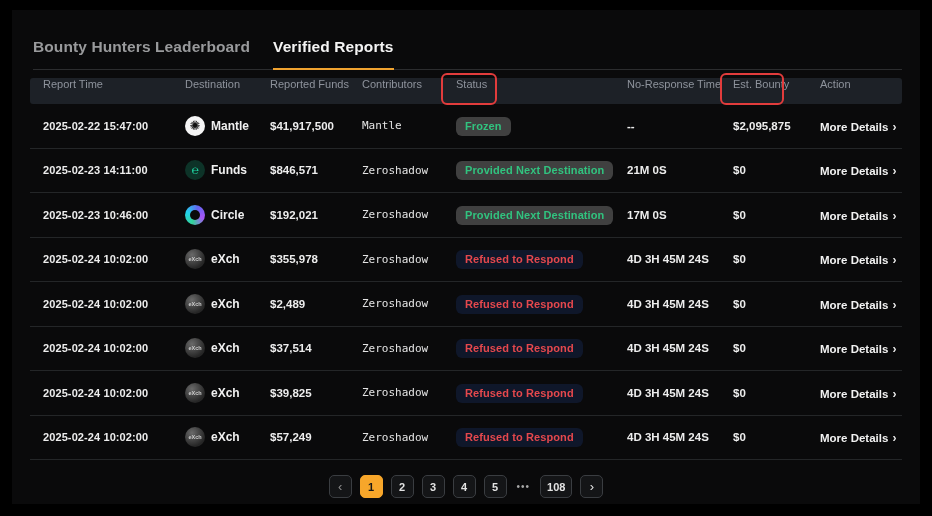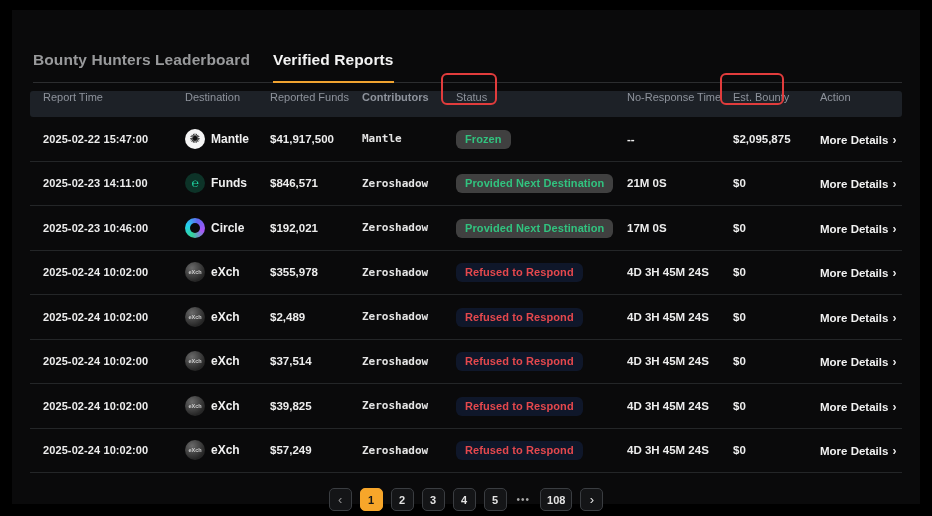--- a/index.html
+++ b/index.html
@@ -15,21 +15,21 @@
   .panel {
     position: absolute;
     left: 12px; top: 10px;
     width: 908px; height: 494px;
     background: #0a0a0b;
   }
 
   
   .tabs-wrap {
     display: flex; gap: 23px;
-    margin: 41px 18px 0 21px;
+    margin: 28px 18px 0 21px;
     border-bottom: 1px solid #2c2d2f;
   }
   .tab {
     position: relative;
     font-size: 15.5px; font-weight: 700;
     color: #999a9c;
     padding-bottom: 13px;
     cursor: pointer;
     letter-spacing: 0.1px;
   }
@@ -51,21 +51,21 @@
   }
   .row {
     display: flex; align-items: center;
     height: 44.5px;
     border-bottom: 1px solid #242628;
   }
   .cell, .th { flex: none; overflow: hidden; white-space: nowrap; }
   .c1 { width: 155px; padding-left: 13px; }
   .c2 { width: 85px; }
   .c3 { width: 92px; }
-  .c4 { width: 94px; font-weight: bold; }
+  .c4 { width: 94px; }
   .c5 { width: 171px; }
   .c6 { width: 106px; }
   .c7 { width: 87px; }
   .c8 { flex: 1 1 auto; }
 
   .time-text { font-size: 11px; font-weight: 700; color: #ededed; letter-spacing: 0.1px; }
   .funds-text, .nrt-text, .bounty-text { font-size: 11.5px; font-weight: 700; color: #ededed; }
   .mono-text { font-family: "DejaVu Sans Mono", monospace; font-size: 11px; color: #e4e4e4; }
 
   .dest { display: flex; align-items: center; gap: 6px; }

